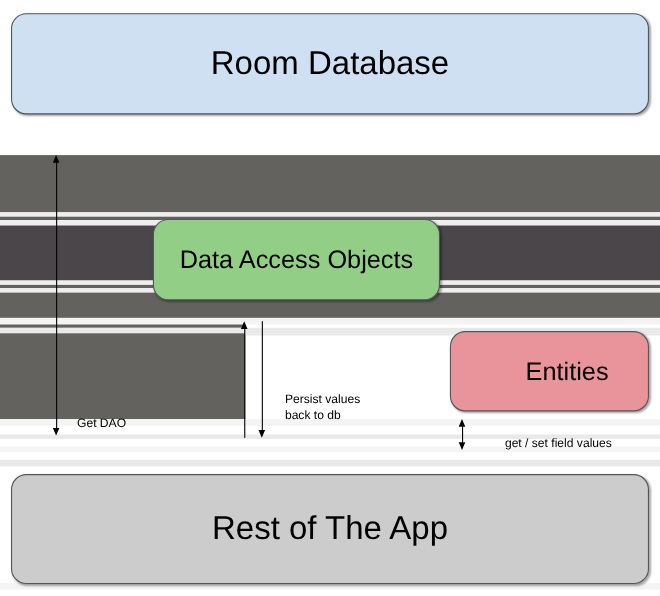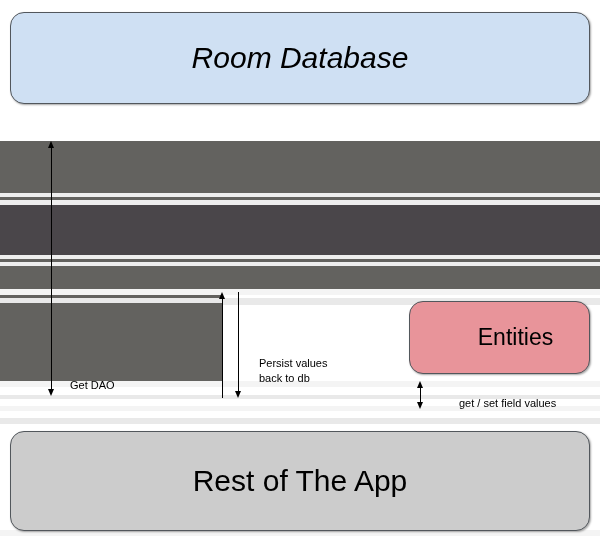--- a/index.html
+++ b/index.html
@@ -151,24 +151,27 @@
       <div class="band band-e" style="left: 0px; top: 298px; width: 600px; height: 5px;"></div>
       <div class="band band-a" style="left: 0px; top: 303px; width: 223px; height: 78px;"></div>
       <div class="band band-e" style="left: 223px; top: 303px; width: 377px; height: 2px;"></div>
       <div class="band band-d" style="left: 0px; top: 381px; width: 600px; height: 6px;"></div>
       <div class="band band-e" style="left: 0px; top: 395px; width: 600px; height: 4px;"></div>
       <div class="band band-d" style="left: 0px; top: 406px; width: 600px; height: 5px;"></div>
       <div class="band band-e" style="left: 0px; top: 418px; width: 600px; height: 6px;"></div>
       <div class="band band-d" style="left: 0px; top: 530px; width: 600px; height: 6px;"></div>
     </div>
 
-  <div class="node" id="node-room-database" style="background: rgb(207, 224, 243); border-color: rgb(82, 87, 92); font-style: italic;">
+  <div class="node" id="node-room-database" style="background: rgb(207, 224, 243); border-color: rgb(82, 87, 92);">
     <span class="node-label">Room Database</span>
   </div>
 
+  <div class="node" id="node-dao" style="background: rgb(147, 206, 135); border-color: rgb(82, 87, 92);">
+    <span class="node-label">Data Access Objects</span>
+  </div>
 
   <div class="node" id="node-entities" style="background: rgb(232, 148, 154); border-color: rgb(82, 87, 92);">
     <span class="node-label">Entities</span>
   </div>
 
   <div class="node" id="node-rest-of-app" style="background: rgb(204, 204, 204); border-color: rgb(82, 87, 92);">
     <span class="node-label">Rest of The App</span>
   </div>
 
   <div class="connector" id="conn-get-dao">

